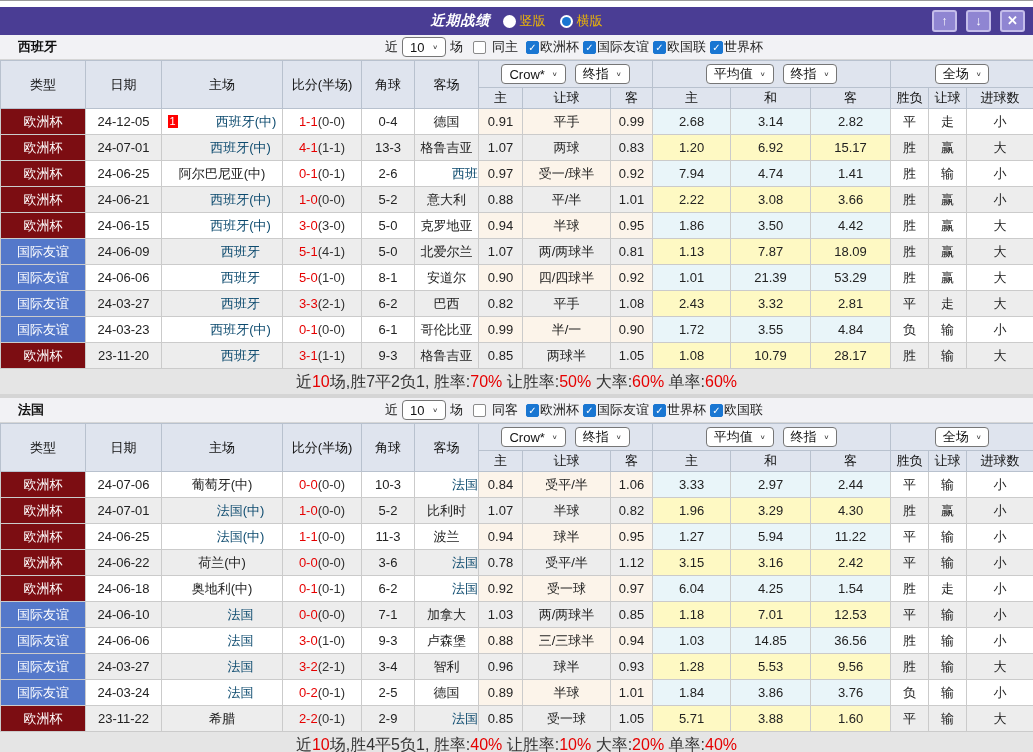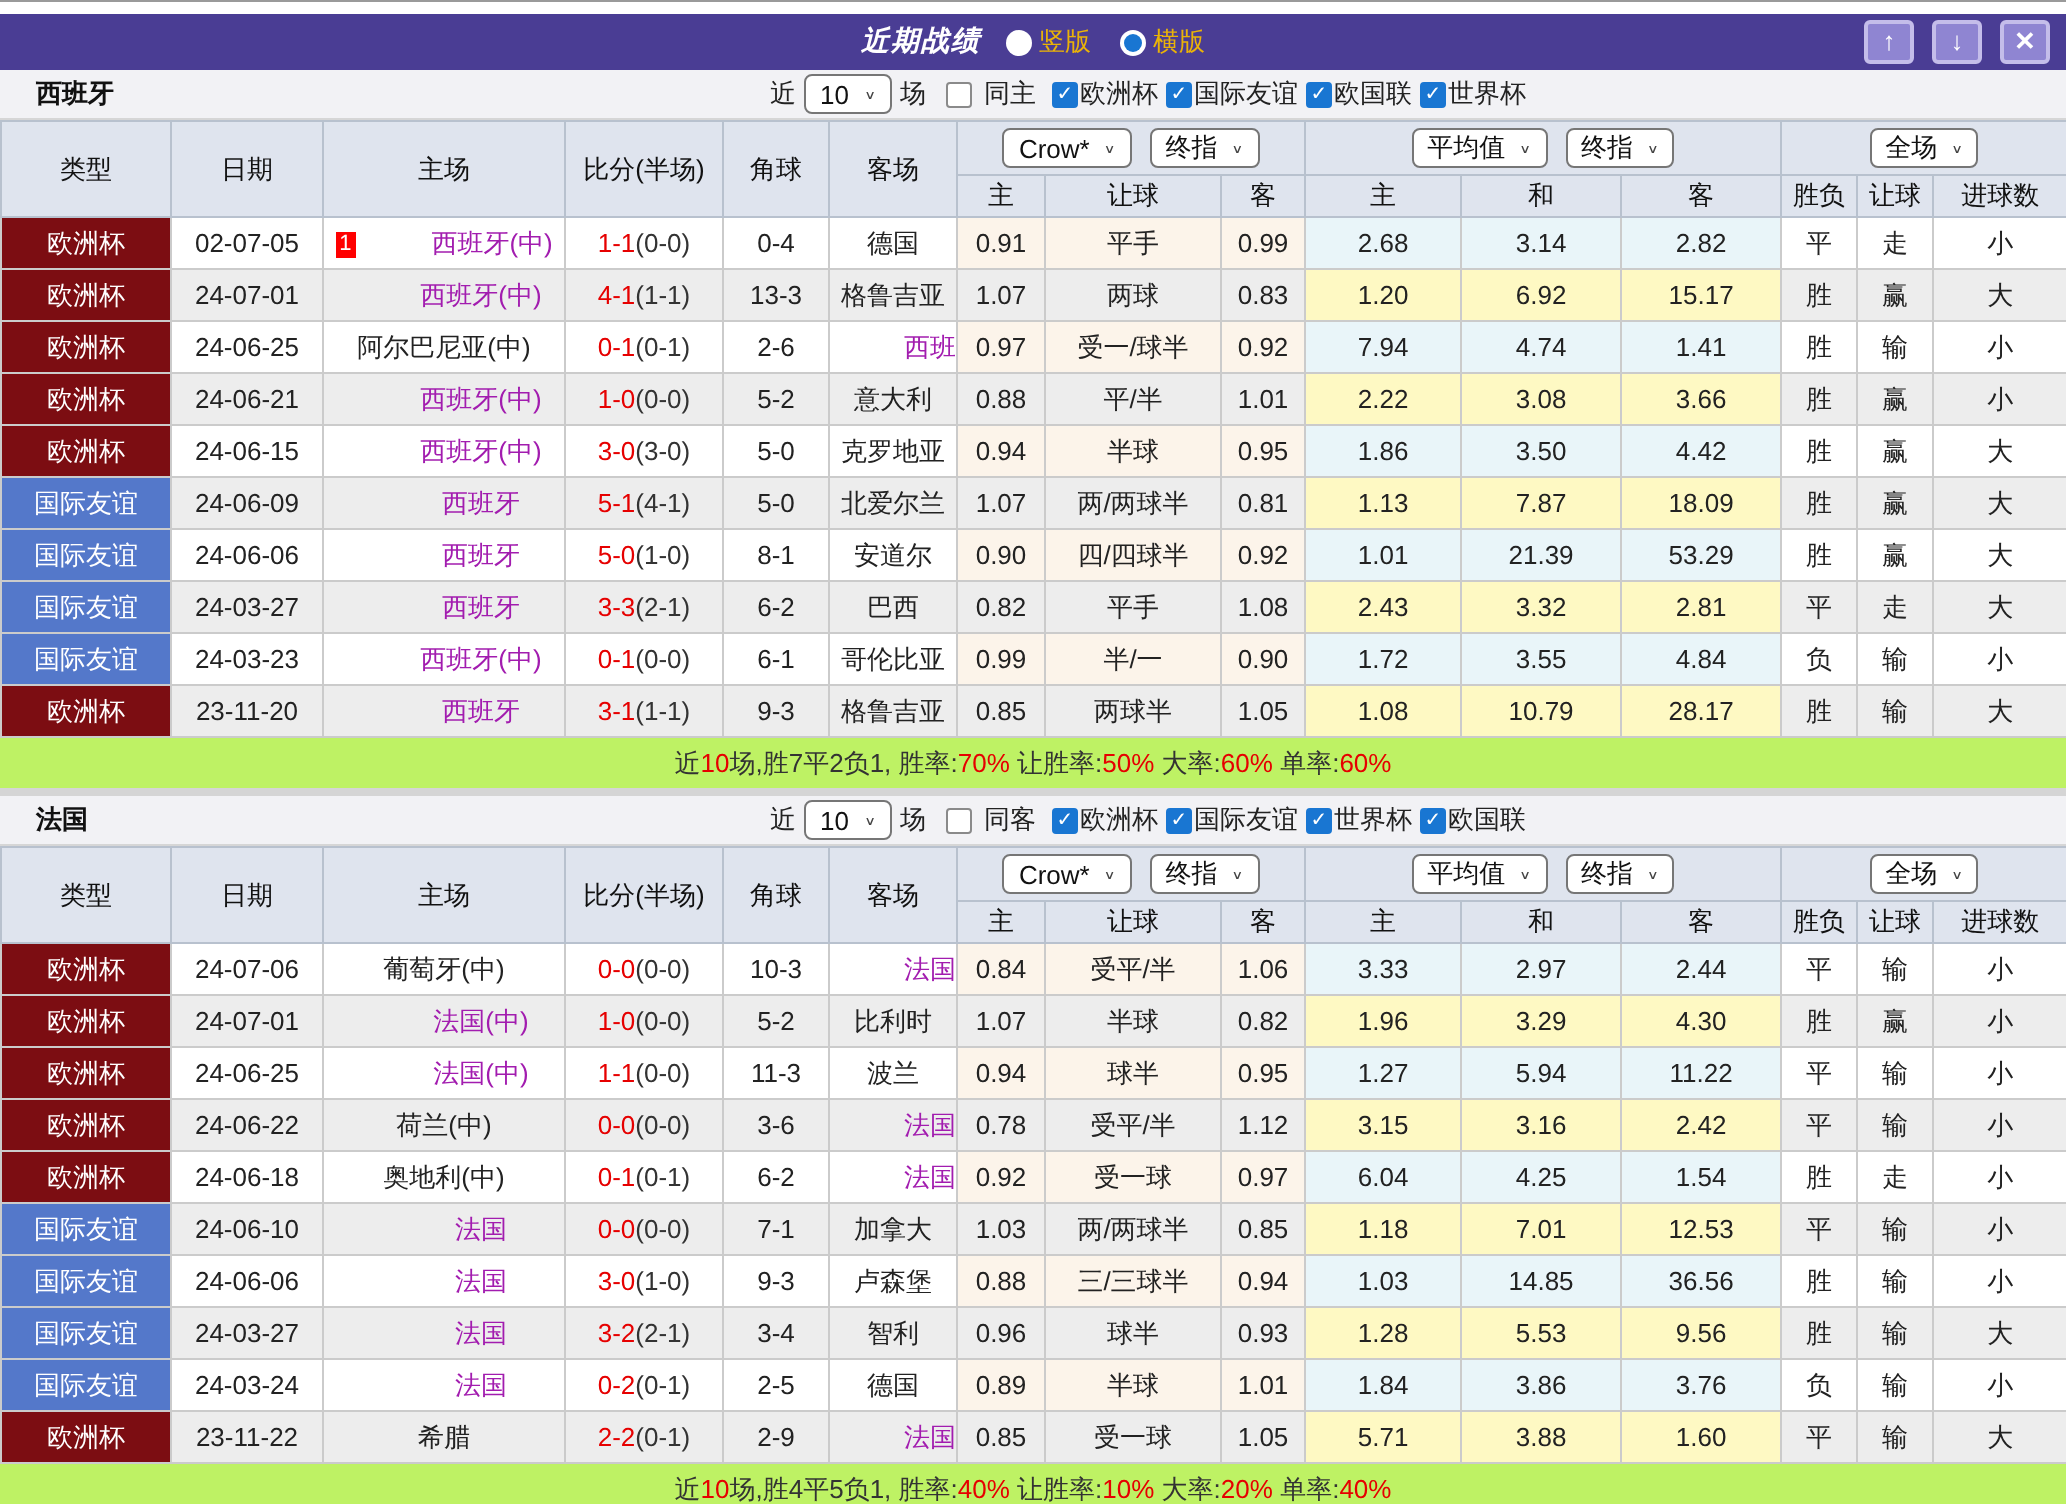--- a/index.html
+++ b/index.html
@@ -47,28 +47,28 @@
   .ddwrap { display:flex; align-items:flex-end; justify-content:center; gap:9px; }
   .grid td { height:26px; line-height:25px; font-size:13px; color:#222; }
   tr.odd td { background:#fff; }
   tr.even td { background:#ededed; }
   tr.odd td.ah { background:#fcf4ea; }
   tr.odd td.eu { background:#e9f5f9; }
   tr.even td.eu { background:#fef9c3; }
   td.type { color:#fff; font-size:13px; }
   td.type.euro { background:#7c0d12 !important; }
   td.type.friendly { background:#5478ca !important; }
-  .green { color:#a21caf;margin-left:37px; }
+  .green { color:#0c4a6e;margin-left:37px; }
   .s-main { color:#e60000; }
   .s-half { color:#333; }
   .badge { display:inline-block; background:#ff0000; color:#fff; font-size:11px; line-height:13px; padding:0 2px; margin-right:1px; vertical-align:1px; }
   .rc-red { color:#e10000; } .rc-green { color:#008800; } .rc-blue { color:#0000dd; }
 
   
-  .summary { height:25px; line-height:25px; text-align:center; font-size:13px; color:#333; background:#bef264; }
+  .summary { height:25px; line-height:25px; text-align:center; font-size:16px; color:#333; background:#e5e5e5; }
   .summary .red { color:#e60000; }
   .section-divider { height:4px; background:#d5d5d5; }
 </style>
 </head>
 <body>
 
 <div class="page">
   <div class="top-strip"></div>
 
   <div class="titlebar">
@@ -207,21 +207,21 @@
           <th>和</th>
           <th>客</th>
           <th>胜负</th>
           <th>让球</th>
           <th>进球数</th>
         </tr>
       </thead>
       <tbody>
             <tr class="odd">
               <td class="type euro">欧洲杯</td>
-              <td>02-07-05</td>
+              <td>24-12-05</td>
               <td><span class="badge">1</span><span class="green">西班牙(中)</span></td>
               <td><span class="s-main">1-1</span><span class="s-half">(0-0)</span></td>
               <td>0-4</td>
               <td><span>德国</span></td>
               <td class="ah">0.91</td>
               <td class="ah">平手</td>
               <td class="ah">0.99</td>
               <td class="eu">2.68</td>
               <td class="eu">3.14</td>
               <td class="eu">2.82</td>

